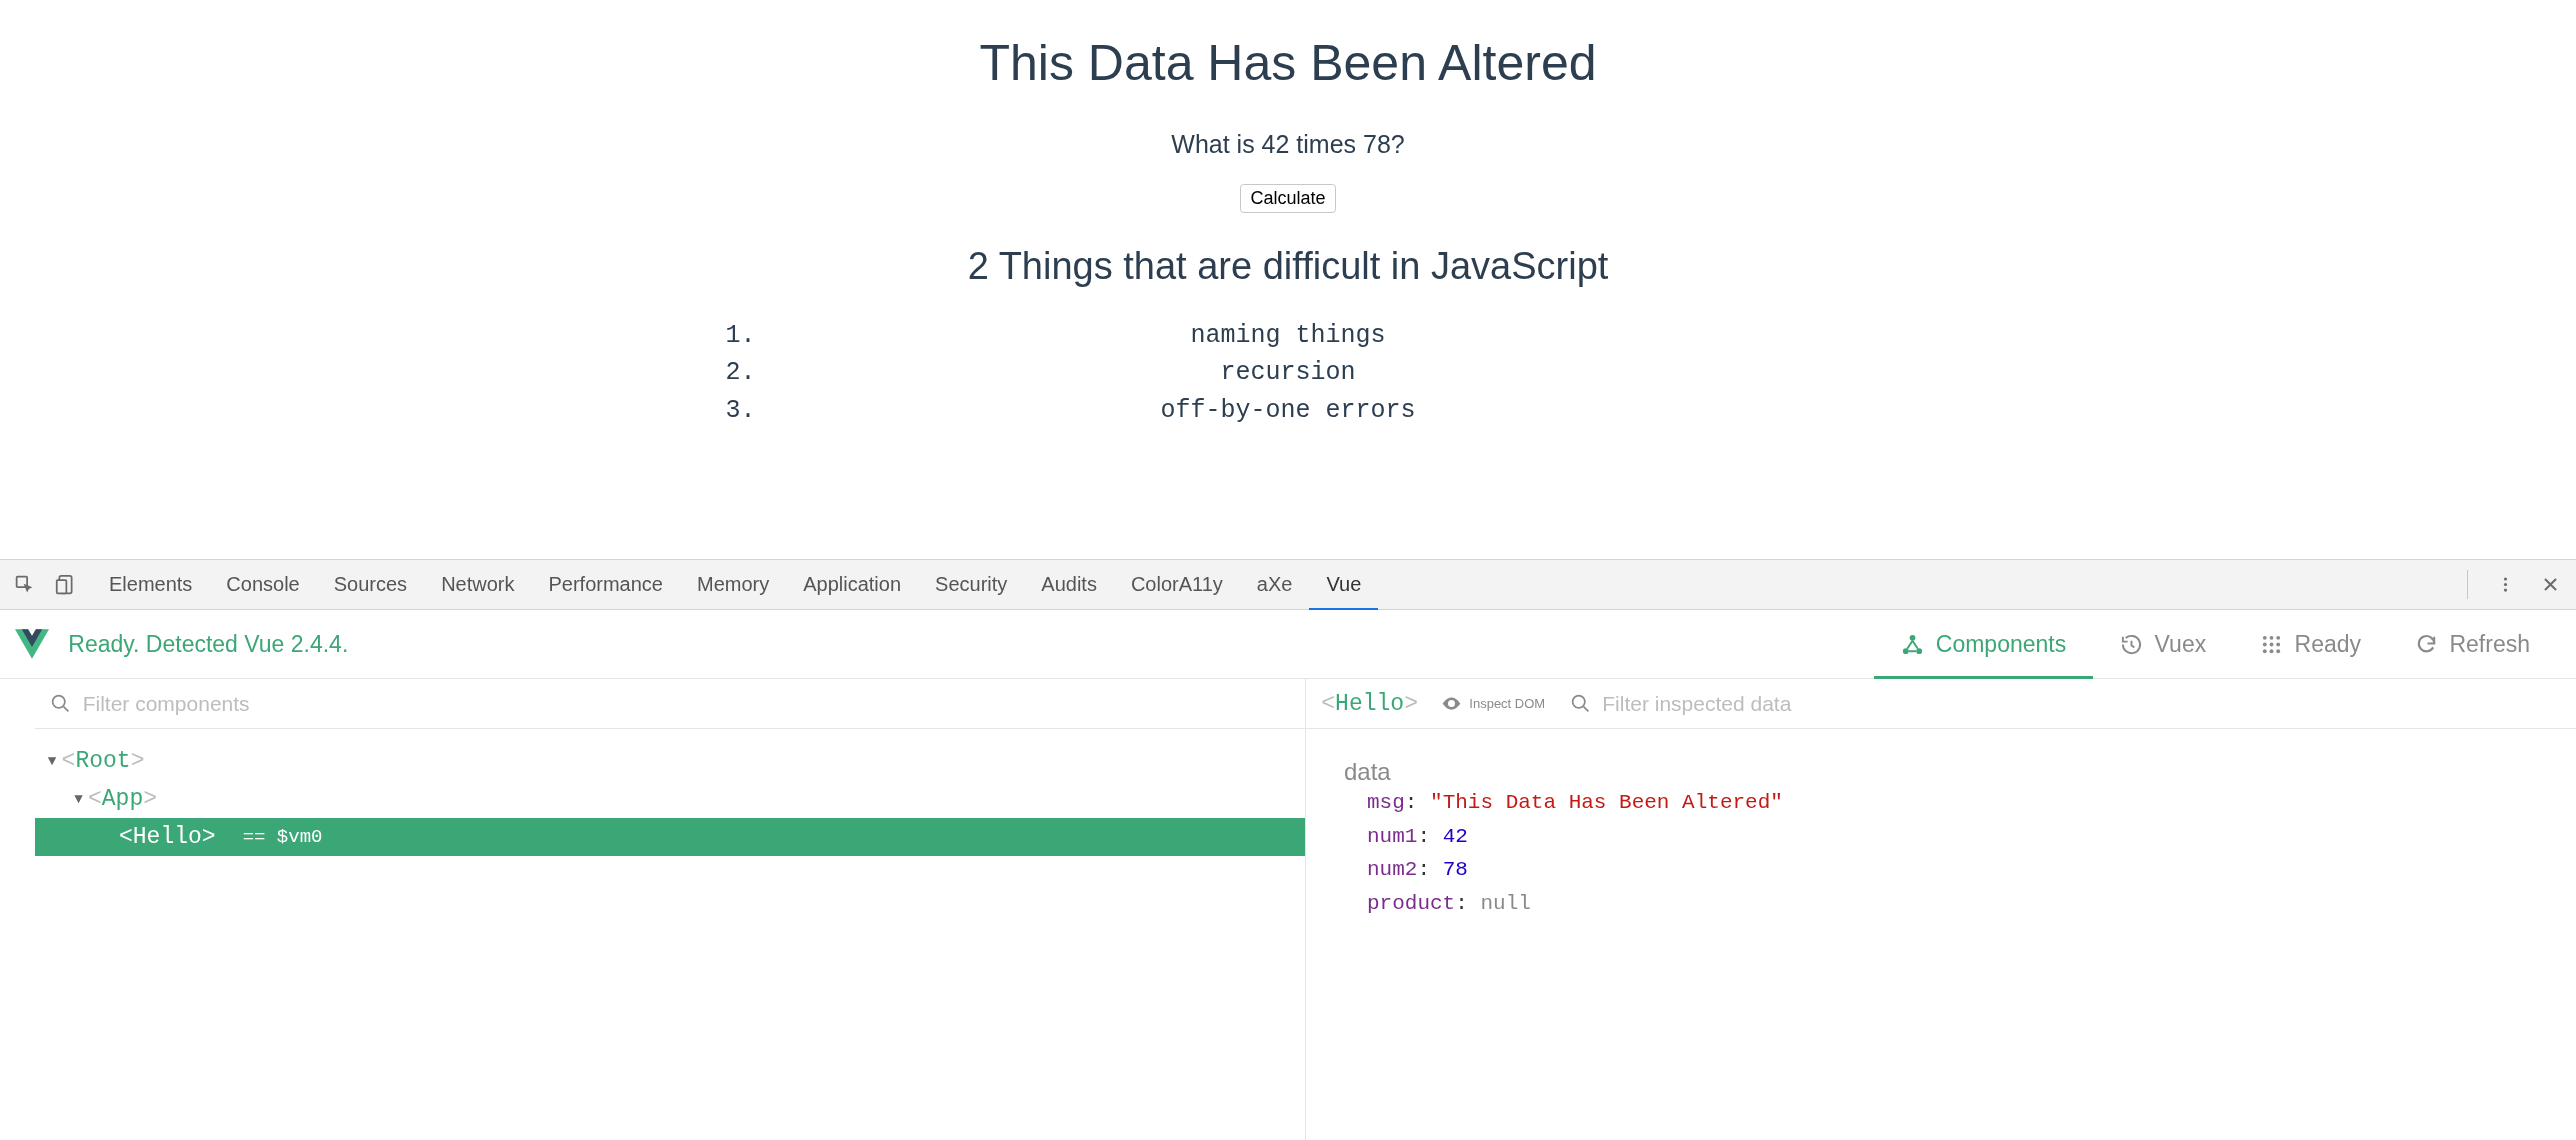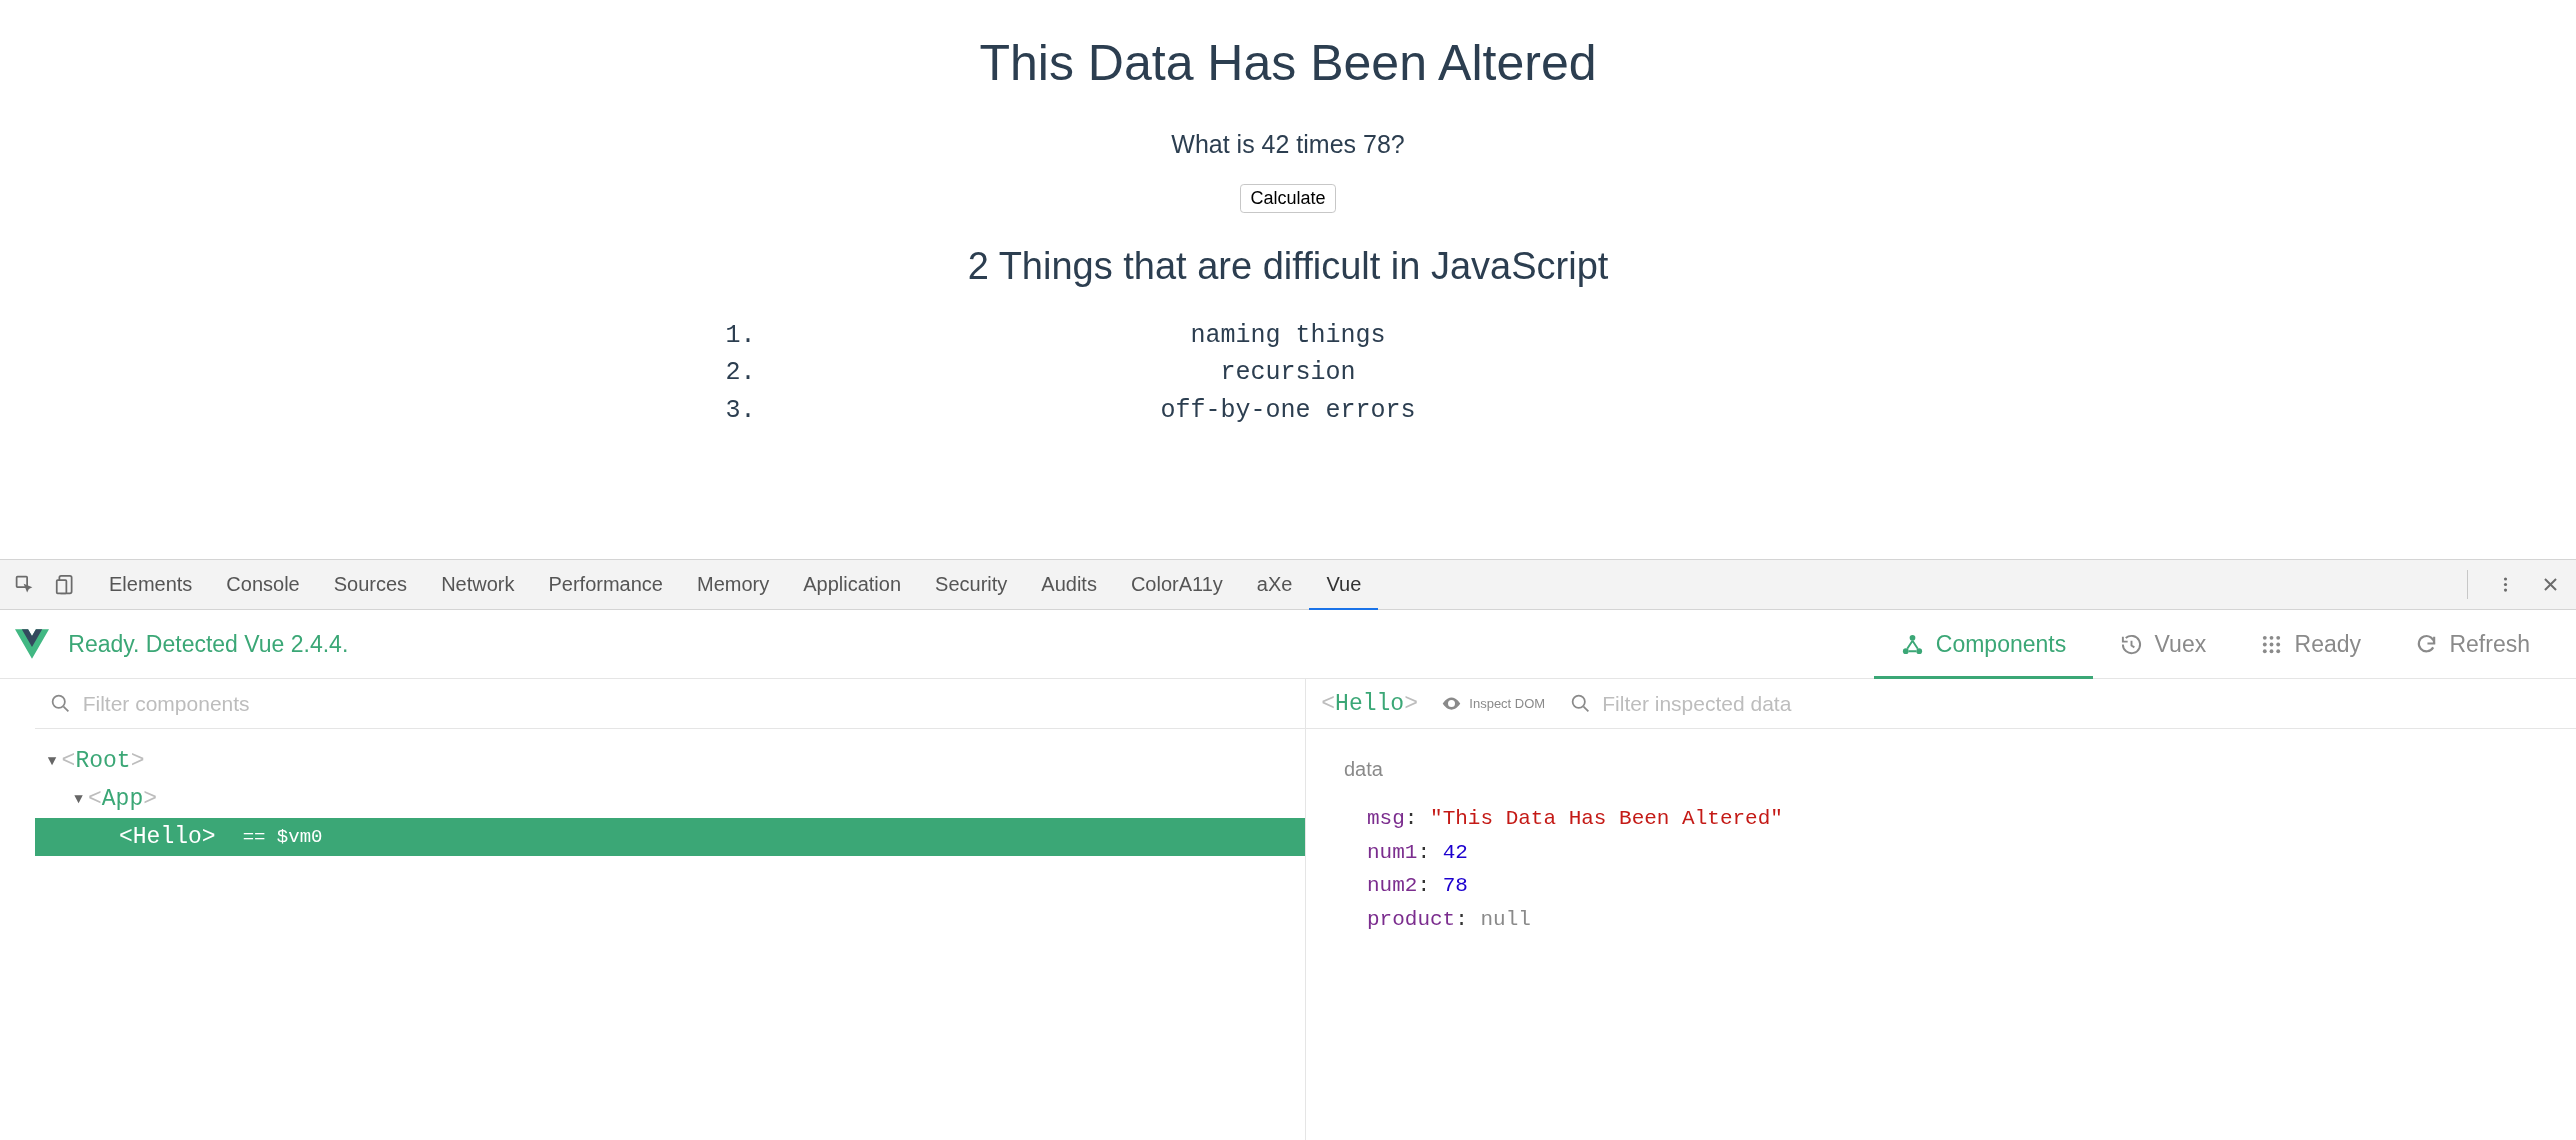--- a/index.html
+++ b/index.html
@@ -258,22 +258,21 @@
       font-size: 19px;
     }
 
     
     .data-panel {
       padding: 29px 38px;
       font-size: 21px;
     }
     .data-heading {
       color: #8a8a8a;
-      font-size: 20px;
-      margin-bottom: 21px;
+      font-size: 24px;
     }
     .data-kv {
       font-family: "SFMono-Regular", Consolas, "Liberation Mono", Menlo, monospace;
       font-size: 21px;
       line-height: 1.6;
       padding-left: 23px;
     }
     .data-kv .key { color: #7b2d8e; }
     .data-kv .colon { color: #333; }
     .data-kv .v-str { color: #c41a16; }

